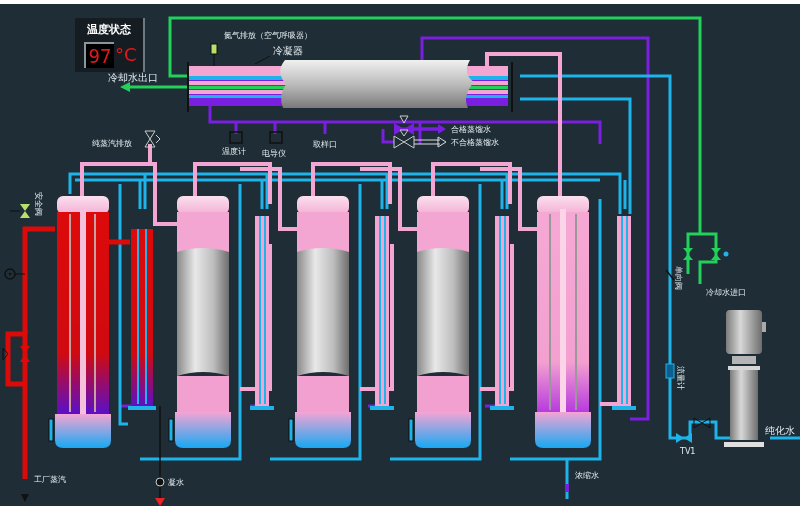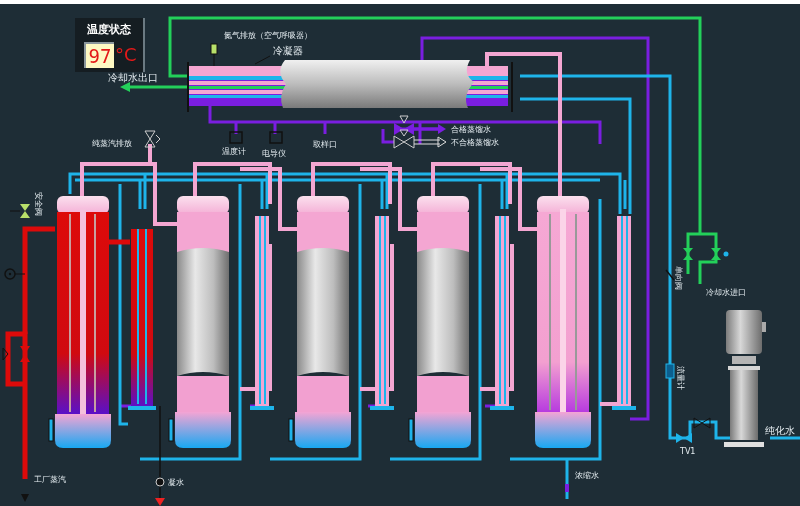--- a/index.html
+++ b/index.html
@@ -3,21 +3,21 @@
 <meta charset="utf-8">
 <style>
   html,body{margin:0;padding:0;}
   body{width:800px;height:506px;background:#ffffff;overflow:hidden;font-family:"DejaVu Sans",sans-serif;}
   #stage{position:absolute;left:0;top:4px;width:800px;height:502px;background:#1e2d36;}
   svg{position:absolute;left:0;top:0;}
   .lbl{fill:#e6eef2;font-size:10px;font-family:"DejaVu Sans",sans-serif;}
   .lbl-sm{fill:#e6eef2;font-size:8px;font-family:"DejaVu Sans",sans-serif;}
   .status-box{position:absolute;left:27px;top:14px;width:68px;height:54px;background:#151d22;border-right:2px solid #6b7a82;margin-left:48px;}
   .status-title{position:absolute;left:0;top:4px;width:68px;text-align:center;color:#fff;font-size:11px;font-weight:bold;font-family:"DejaVu Sans",sans-serif;}
-  .status-disp{position:absolute;left:9px;top:24px;width:28px;height:24px;border-left:2px solid #8a969c;border-top:2px solid #8a969c;background:#fef9c3;color:#e31919;font-family:"DejaVu Sans Mono",monospace;font-size:19px;line-height:24px;text-align:center;}
+  .status-disp{position:absolute;left:9px;top:24px;width:28px;height:24px;border-left:2px solid #8a969c;border-top:2px solid #8a969c;background:#000000;color:#e31919;font-family:"DejaVu Sans Mono",monospace;font-size:19px;line-height:24px;text-align:center;}
   .status-unit{position:absolute;left:40px;top:26px;color:#e31919;font-size:18px;font-family:"DejaVu Sans",sans-serif;}
 </style>
 </head>
 <body>
 
 <div id="stage">
 
   <div class="status-box">
     <div class="status-title">温度状态</div>
     <div class="status-disp">97</div>

